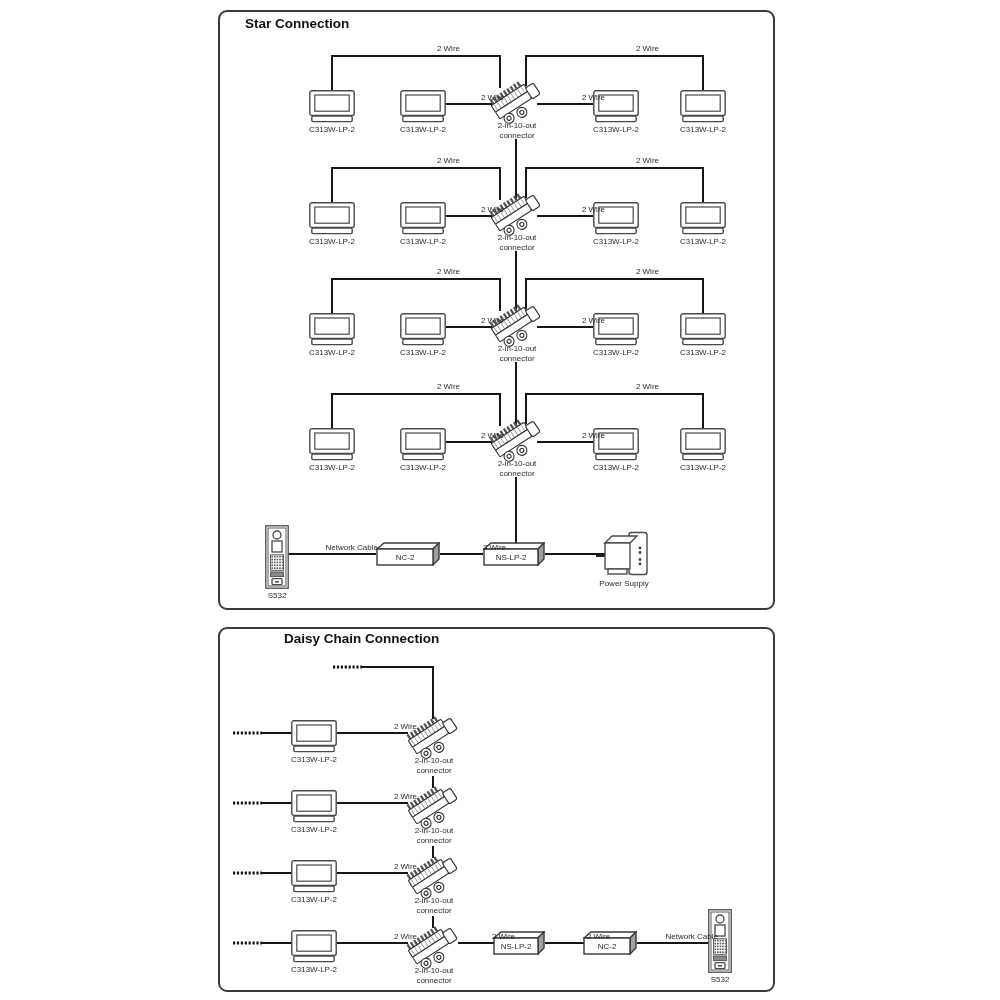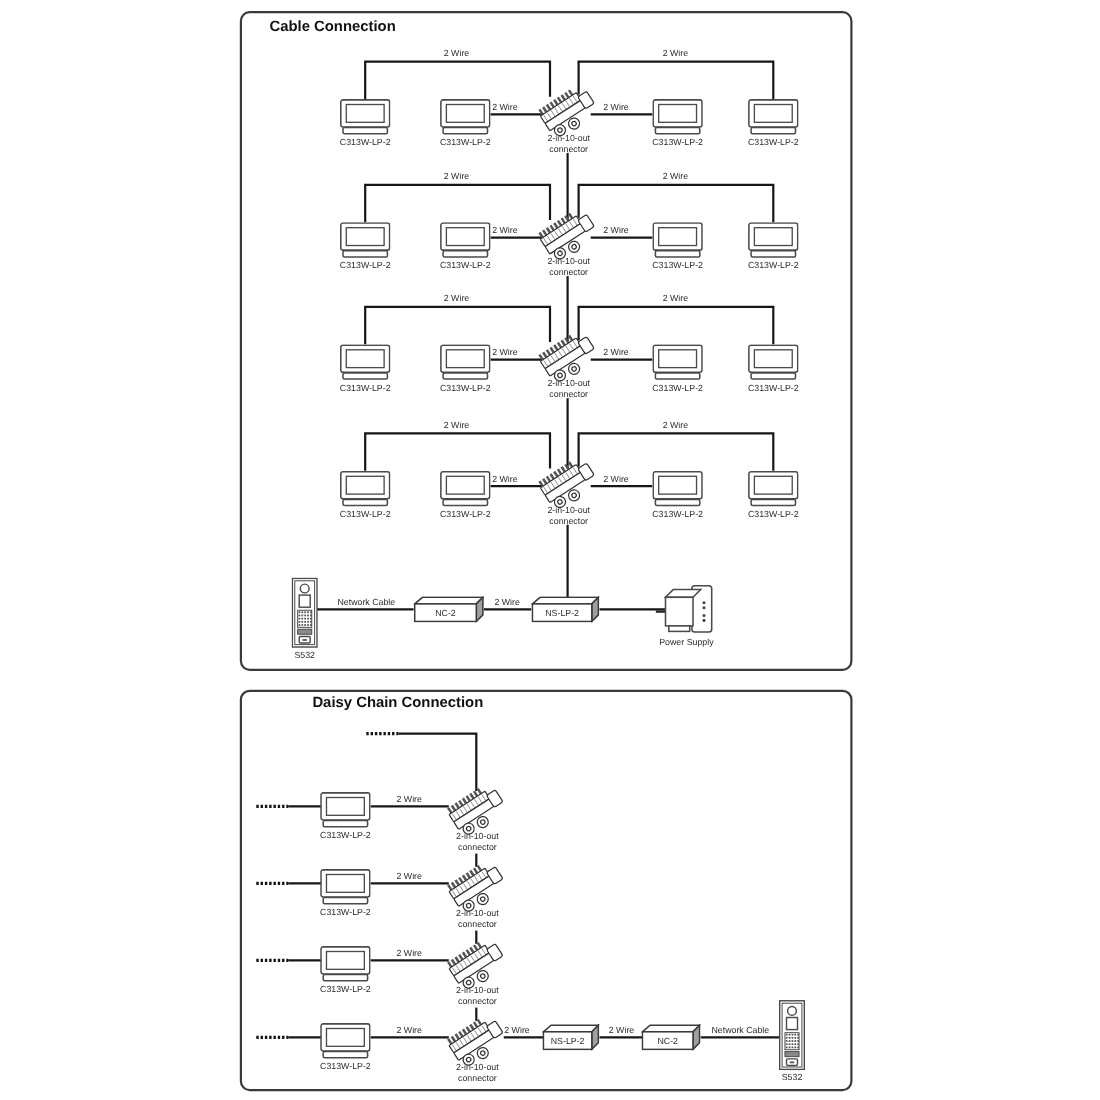--- a/index.html
+++ b/index.html
@@ -16,21 +16,21 @@
     white-space:nowrap;
   }
   #wires{position:absolute;left:0;top:0;z-index:1;}
   .node{position:absolute;z-index:2;}
   .node svg{display:block;}
   .dev-label{
     position:absolute;font-size:8px;color:#2b2b2b;text-align:center;
     line-height:9.5px;white-space:nowrap;transform:translateX(-50%);
   }
   .wire-label{
-    position:absolute;z-index:3;font-size:8px;color:#2b2b2b;text-align:center;
+    position:absolute;z-index:3;font-size:8px;color:#2b2b2b;text-align:right;
     width:90px;line-height:10px;white-space:nowrap;
   }
   .box-label{
     position:absolute;font-size:8px;color:#2b2b2b;text-align:center;
     display:flex;align-items:center;justify-content:center;
   }
 </style>
 </head>
 <body>
 
@@ -77,21 +77,21 @@
       <polyline points="262,943 292,943" fill="none" stroke="#161616" stroke-width="2"></polyline>
       <polyline points="337,943 408,943" fill="none" stroke="#161616" stroke-width="2"></polyline>
       <polyline points="458,943 494,943" fill="none" stroke="#161616" stroke-width="2"></polyline>
       <polyline points="545,943 584,943" fill="none" stroke="#161616" stroke-width="2"></polyline>
       <polyline points="637,943 709,943" fill="none" stroke="#161616" stroke-width="2"></polyline>
     </svg>
 
   <div class="panel" id="panel-0" style="left: 218px; top: 10px; width: 557px; height: 600px; border-color: rgb(58, 58, 58);"></div>
   <div class="panel" id="panel-1" style="left: 218px; top: 627px; width: 557px; height: 365px; border-color: rgb(58, 58, 58);"></div>
 
-  <div class="panel-title" id="title-0" style="left: 245px; top: 16px;">Cable Connection</div>
+  <div class="panel-title" id="title-0" style="left: 245px; top: 16px;">Star Connection</div>
   <div class="panel-title" id="title-1" style="left: 240px; top: 631px; margin-left: 44px;">Daisy Chain Connection</div>
 <div class="wire-label" style="left: 370px; top: 44px;">2 Wire</div>
     <div class="wire-label" style="left: 569px; top: 44px;">2 Wire</div>
     <div class="wire-label" style="left: 414px; top: 93px;">2 Wire</div>
     <div class="wire-label" style="left: 515px; top: 93px;">2 Wire</div>
     <div class="wire-label" style="left: 370px; top: 156px;">2 Wire</div>
     <div class="wire-label" style="left: 569px; top: 156px;">2 Wire</div>
     <div class="wire-label" style="left: 414px; top: 205px;">2 Wire</div>
     <div class="wire-label" style="left: 515px; top: 205px;">2 Wire</div>
     <div class="wire-label" style="left: 370px; top: 267px;">2 Wire</div>

